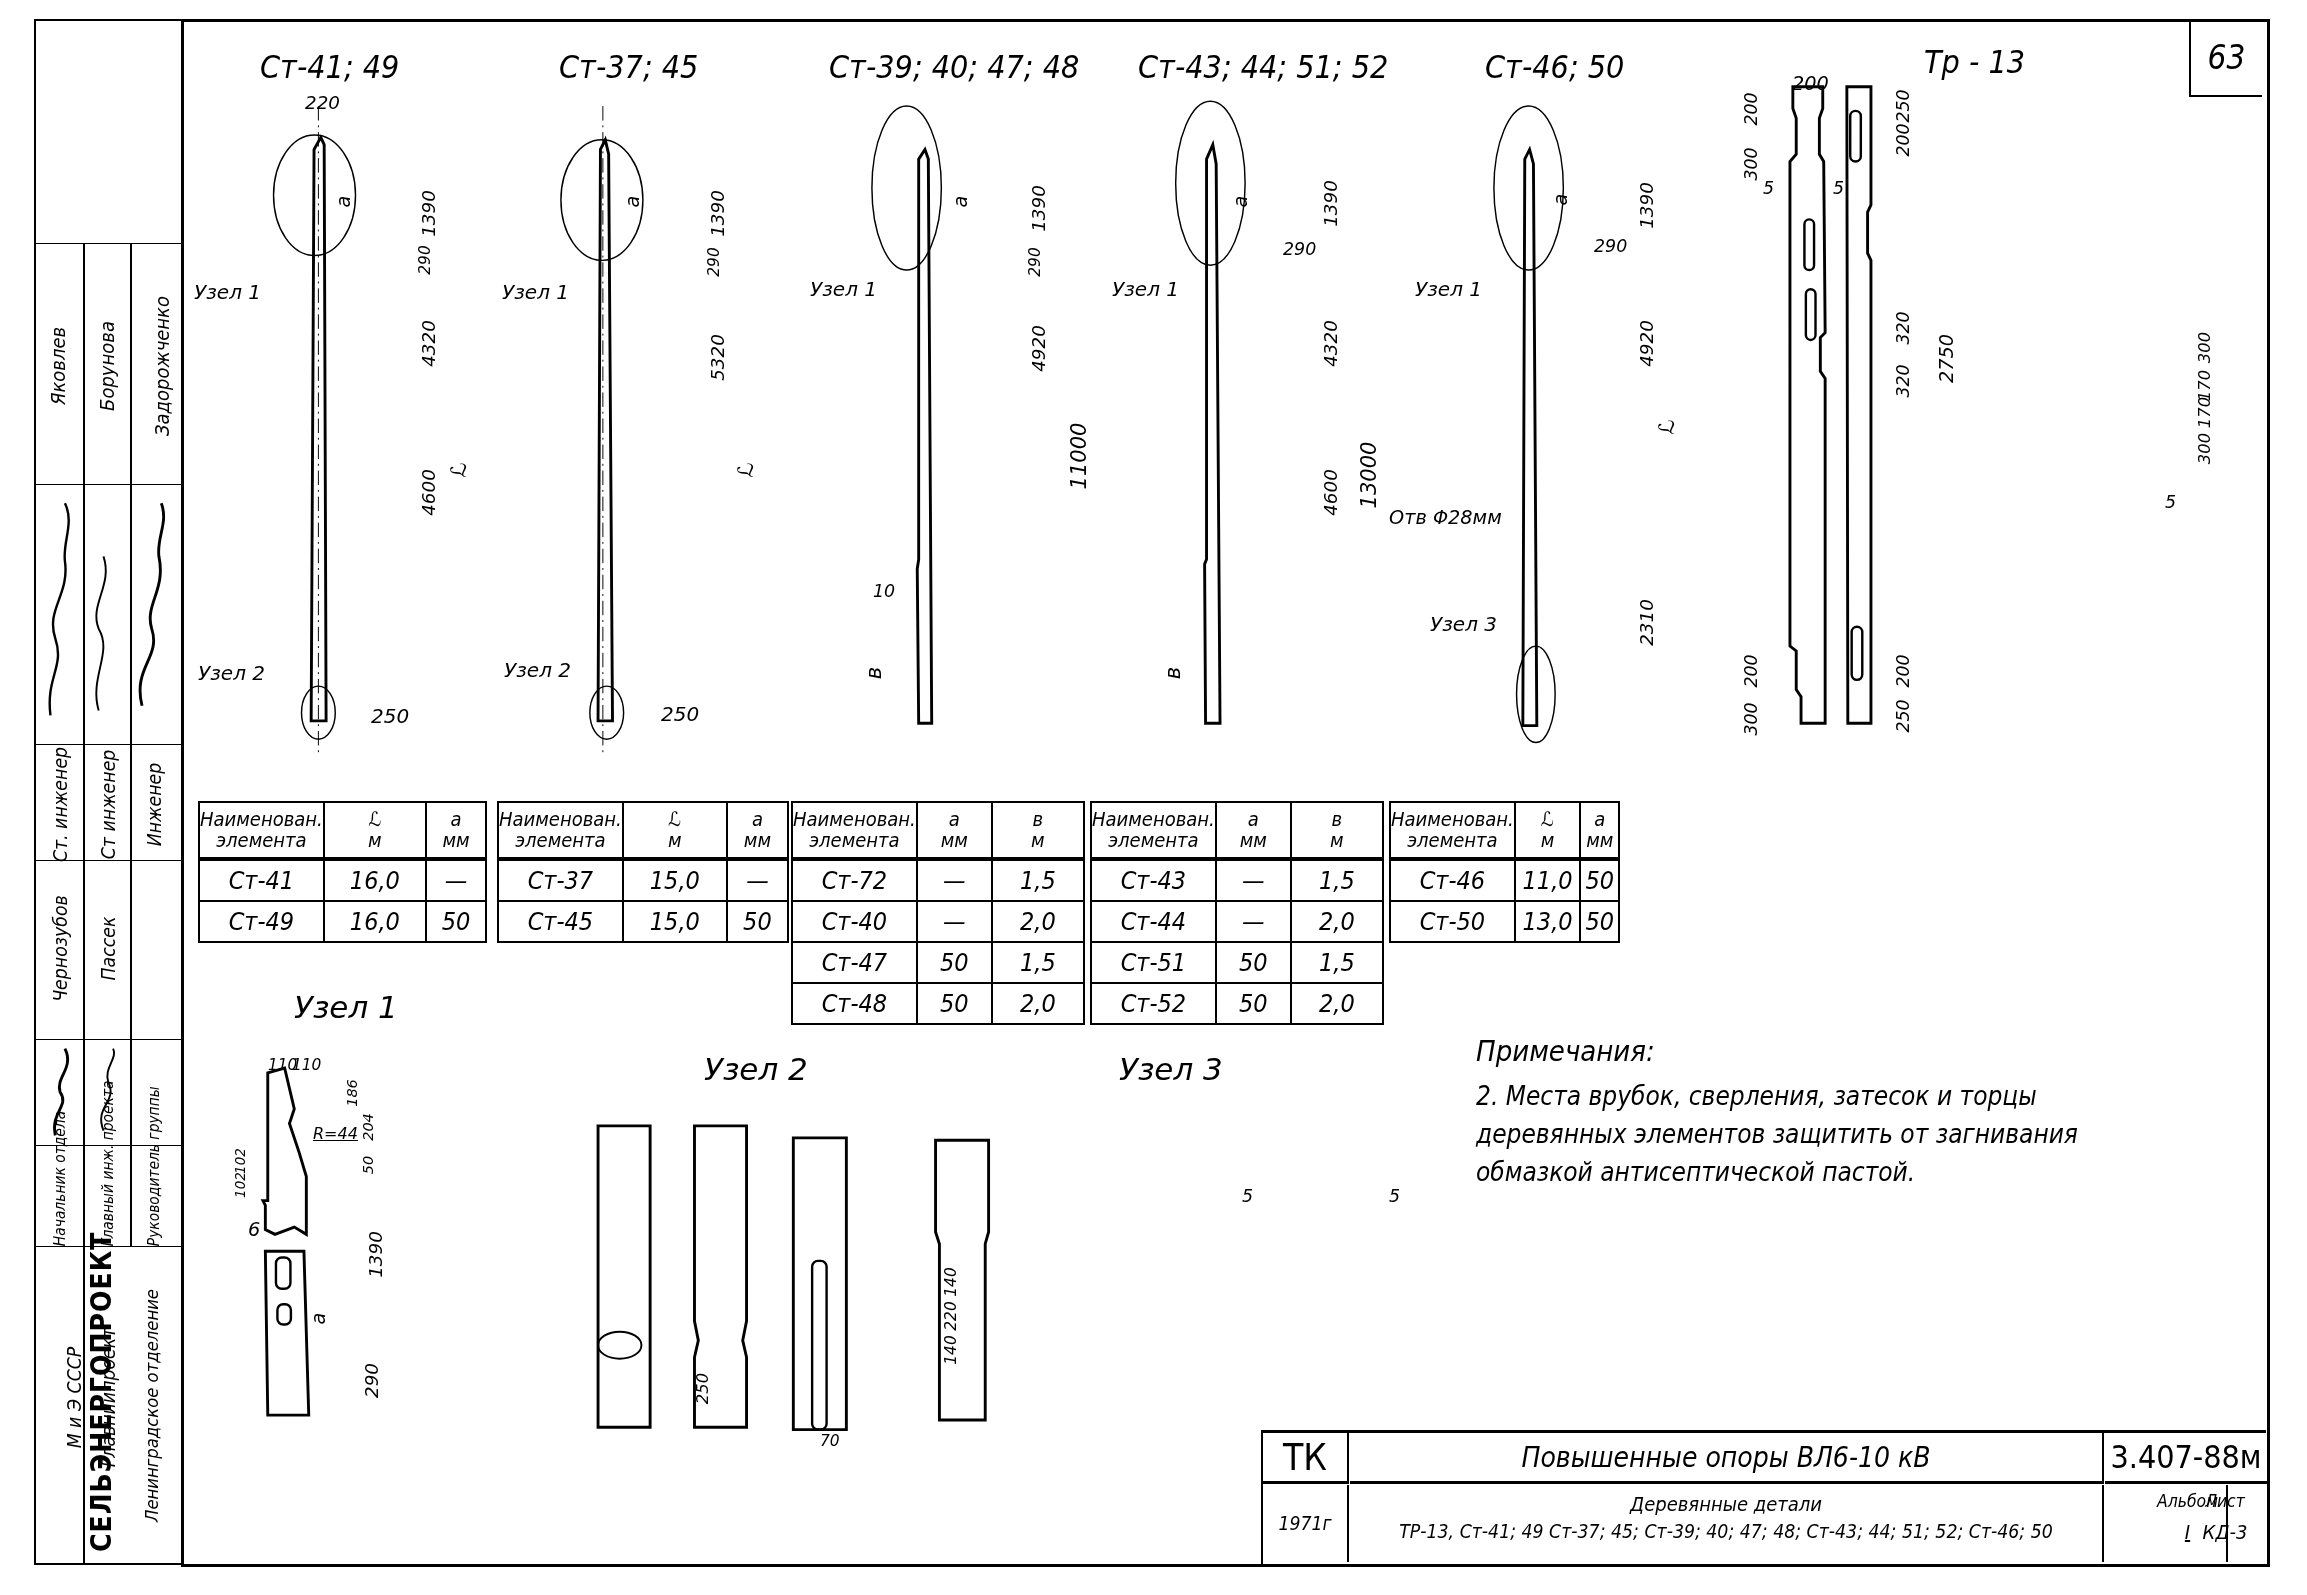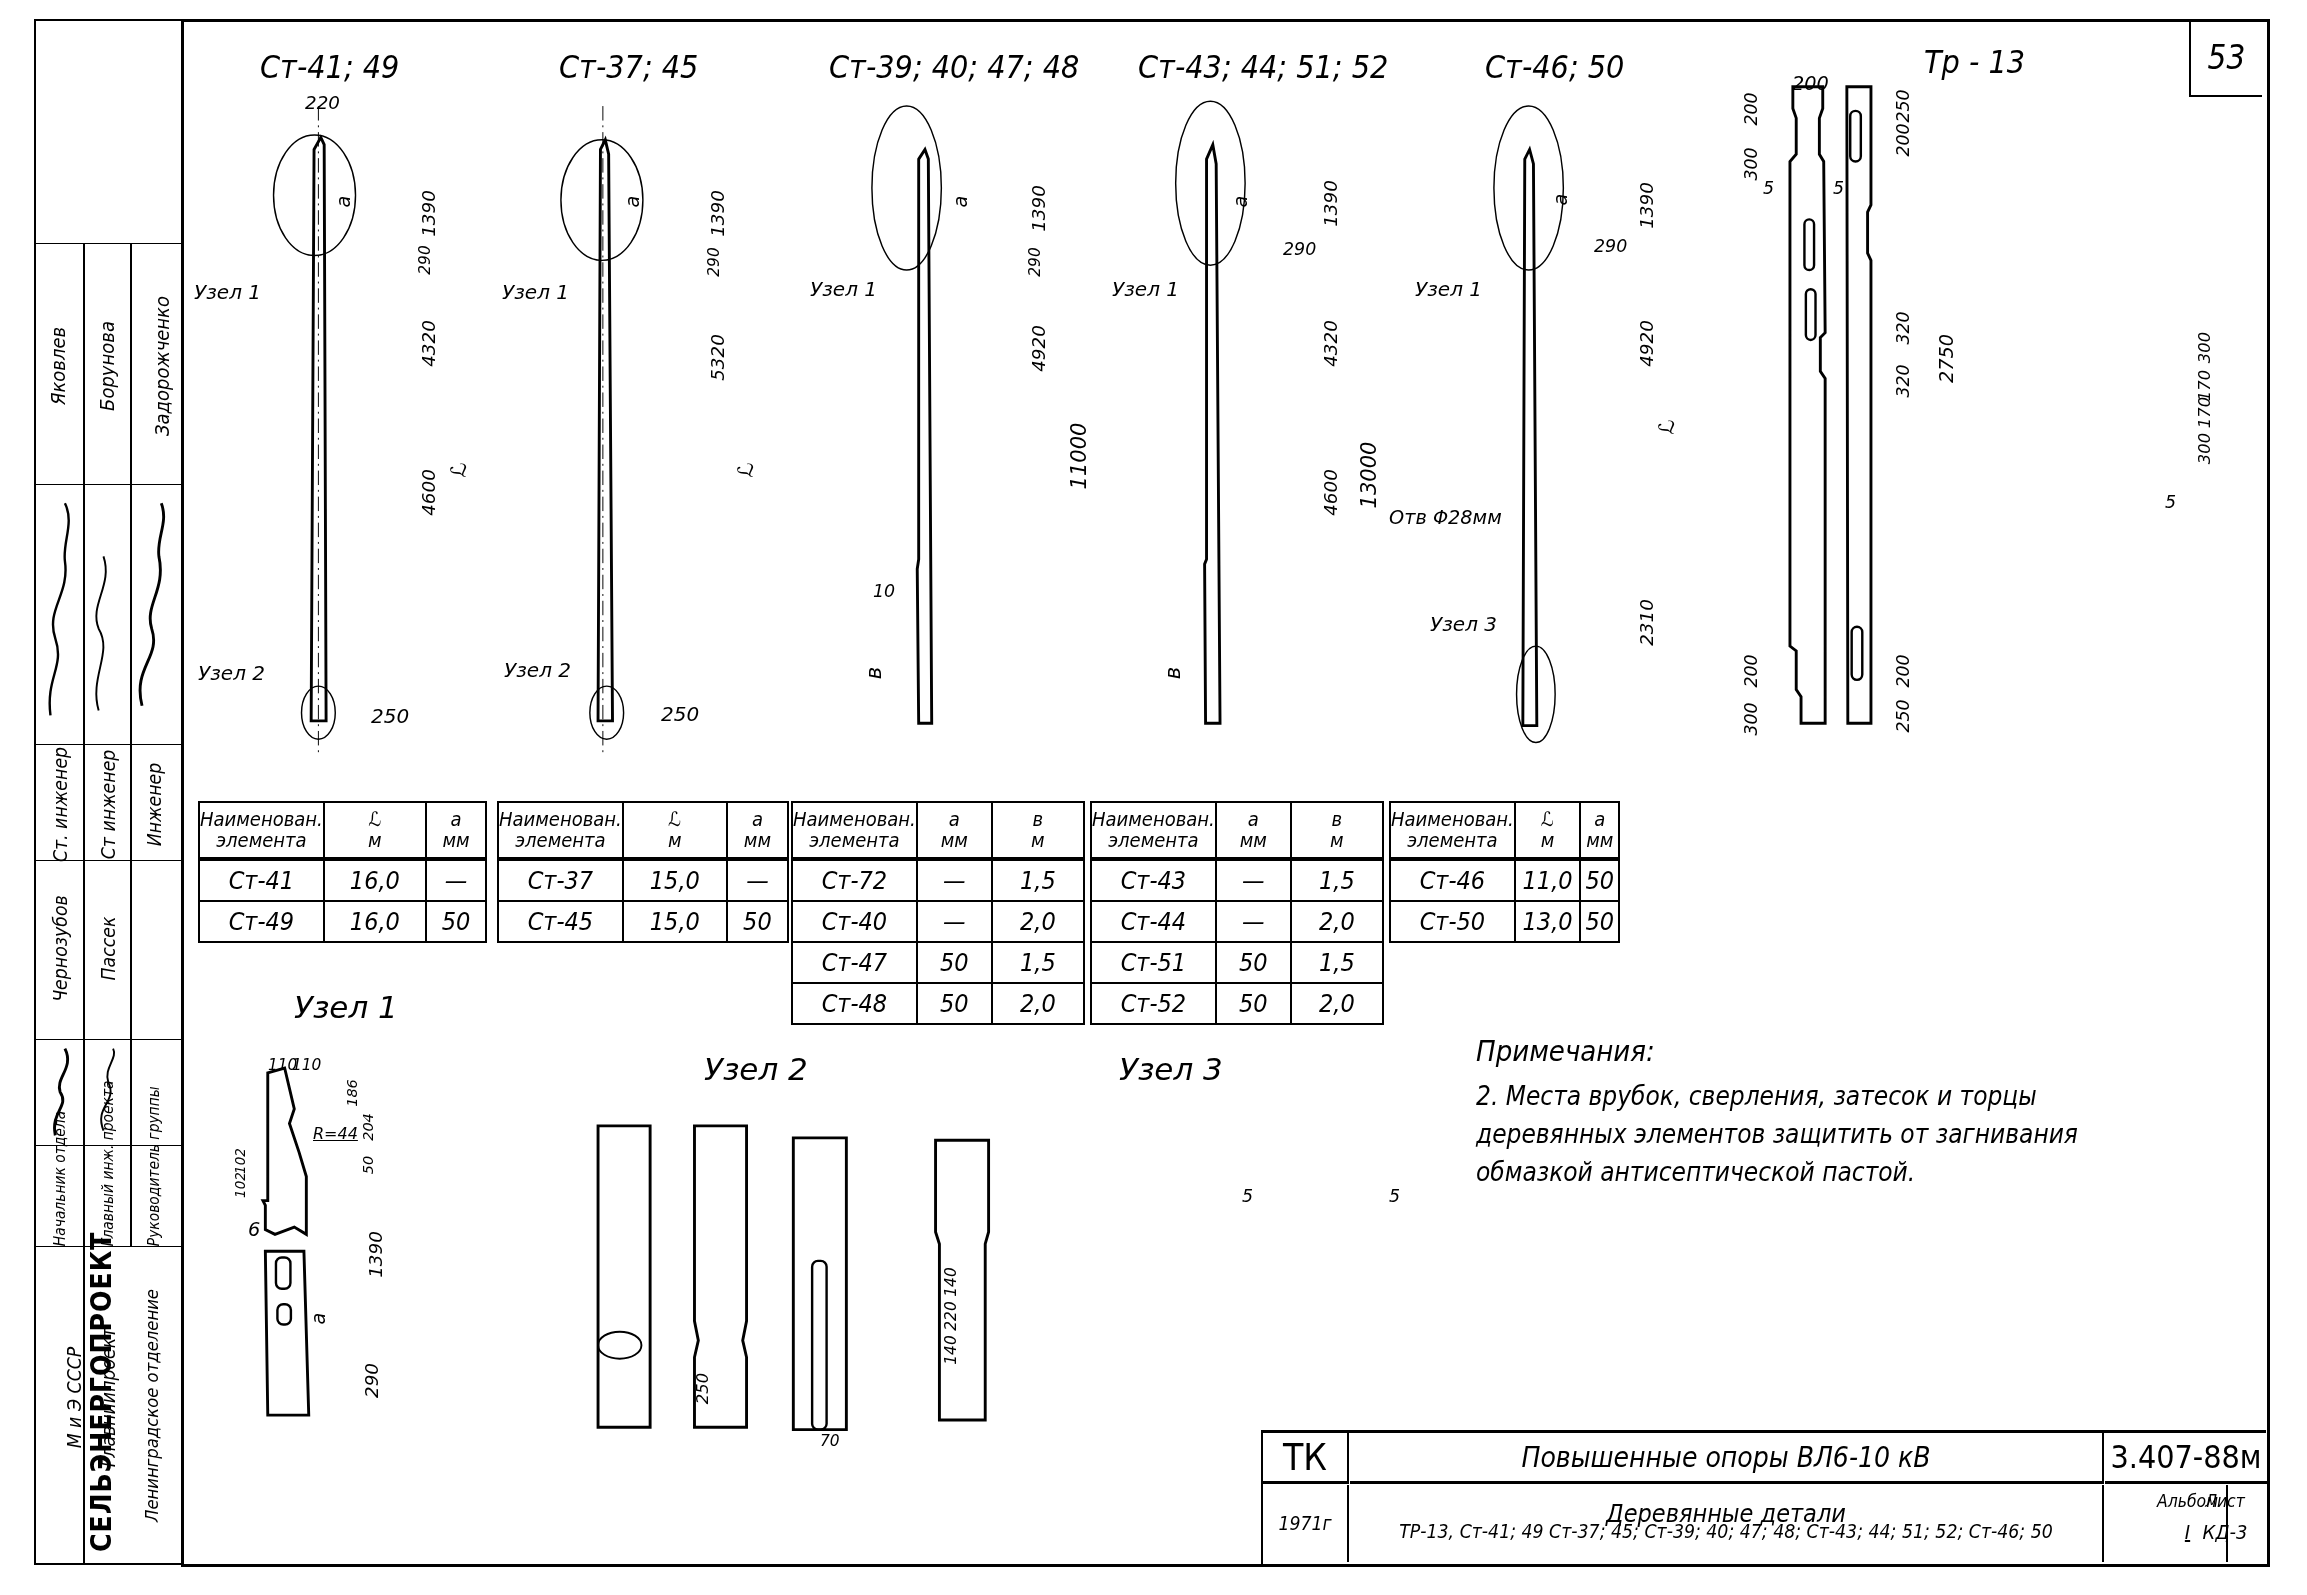--- a/index.html
+++ b/index.html
@@ -24,21 +24,21 @@
   .notes .h{font-size:29px;margin-bottom:6.8px;}
   .tb{position:absolute;left:1261px;top:1430px;width:1003px;height:132px;border-top:3.9px solid #000;border-left:2.9px solid #000;}
   .tb div{position:absolute;}
   .tb .cell{border-right:2.4px solid #000;}
   svg{position:absolute;left:0;top:0;}
 </style>
 </head>
 <body>
 
 <div class="frame"></div>
-<div class="sheetno">53</div>
+<div class="sheetno">63</div>
 
 <div class="sidebar">
 
   <div class="sb-vline" style="left:47px;top:222px;height:1321px;"></div>
   <div class="sb-vline" style="left:94px;top:222px;height:1003px;"></div>
 
   <div class="sb-cell" style="left:0;top:222px;width:147px;"></div>
   <div class="sb-cell" style="left:0;top:463px;width:147px;"></div>
   <div class="sb-cell" style="left:0;top:723px;width:147px;"></div>
   <div class="sb-cell" style="left:0;top:839px;width:147px;"></div>
@@ -367,21 +367,21 @@
 </div>
 
 <div class="tb">
   <div style="left:0;top:0;width:1003px;height:0;border-top:0;"></div>
   <div class="cell" style="left:0;top:0;width:84px;height:48px;font-size:37px;font-style:normal;display:flex;align-items:center;justify-content:center;border-bottom:3.9px solid #000;">ТК</div>
   <div class="cell" style="left:87px;top:0;width:752px;height:48px;font-size:28px;font-style:italic;display:flex;align-items:center;justify-content:center;border-bottom:3.9px solid #000;">Повышенные опоры ВЛ6-10 кВ</div>
   <div style="left:842px;top:0;width:162px;height:48px;font-size:32px;display:flex;align-items:center;justify-content:center;border-bottom:3.9px solid #000;">3.407-88м</div>
 
   <div class="cell" style="left:0;top:52px;width:84px;height:77px;font-size:19.3px;font-style:italic;display:flex;align-items:center;justify-content:center;">1971г</div>
   <div class="cell" style="left:87px;top:52px;width:752px;height:77px;font-style:italic;">
-    <div style="position:absolute;left:0;right:0;top:14px;text-align:center;font-size:25px;">Деревянные детали</div>
+    <div style="position:absolute;left:0;right:0;top:7px;text-align:center;font-size:20px;">Деревянные детали</div>
     <div style="position:absolute;left:0;right:0;top:35px;text-align:center;font-size:19.3px;white-space:nowrap;">ТР-13, Ст-41; 49 Ст-37; 45; Ст-39; 40; 47; 48; Ст-43; 44; 51; 52; Ст-46; 50</div>
   </div>
   <div class="cell" style="left:842px;top:52px;width:77px;height:77px;font-style:italic;text-align:center;padding-left:44px;">
     <div style="position:relative;top:5.8px;font-size:17.4px;">Альбом</div>
     <div style="position:relative;top:14.5px;font-size:20px;text-decoration:underline;">I</div>
   </div>
   <div style="left:921px;top:52px;width:82px;height:77px;font-style:italic;text-align:center;">
     <div style="position:relative;top:5.8px;font-size:17.4px;">Лист</div>
     <div style="position:relative;top:14.5px;font-size:20px;">КД-3</div>
   </div>

